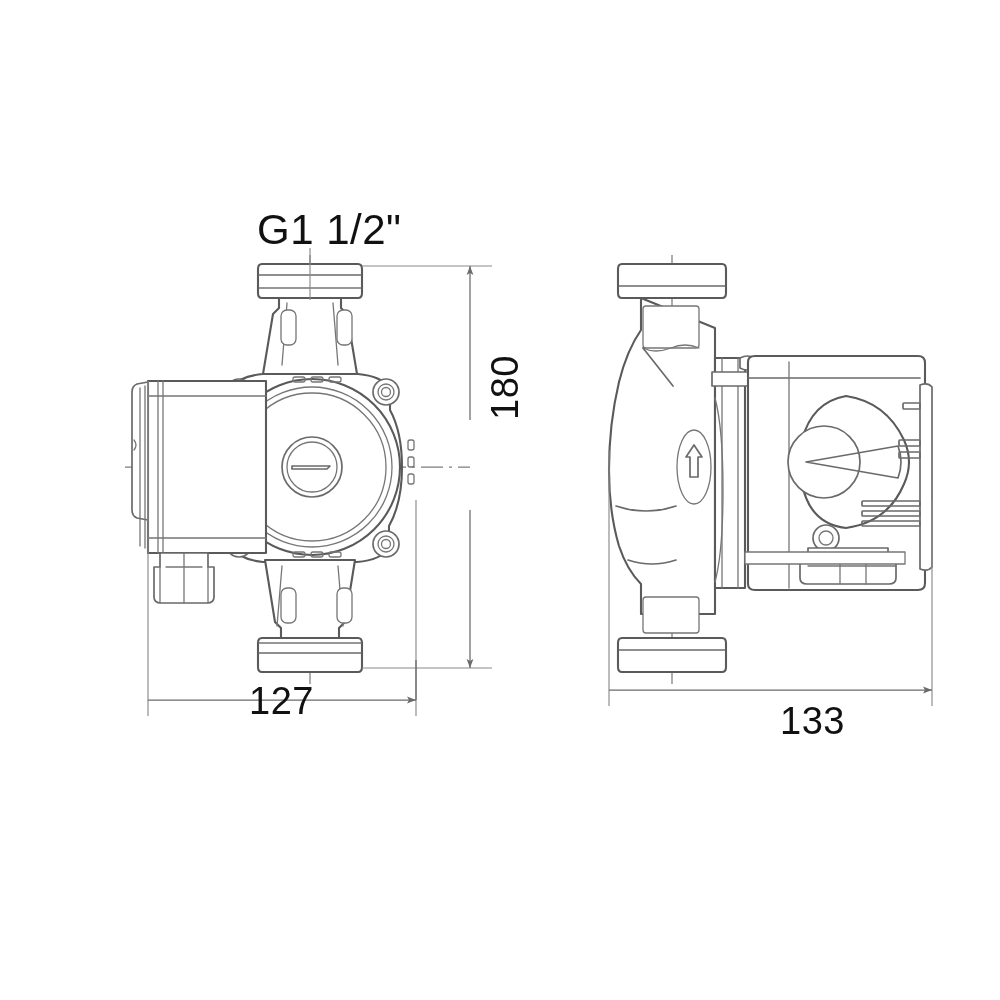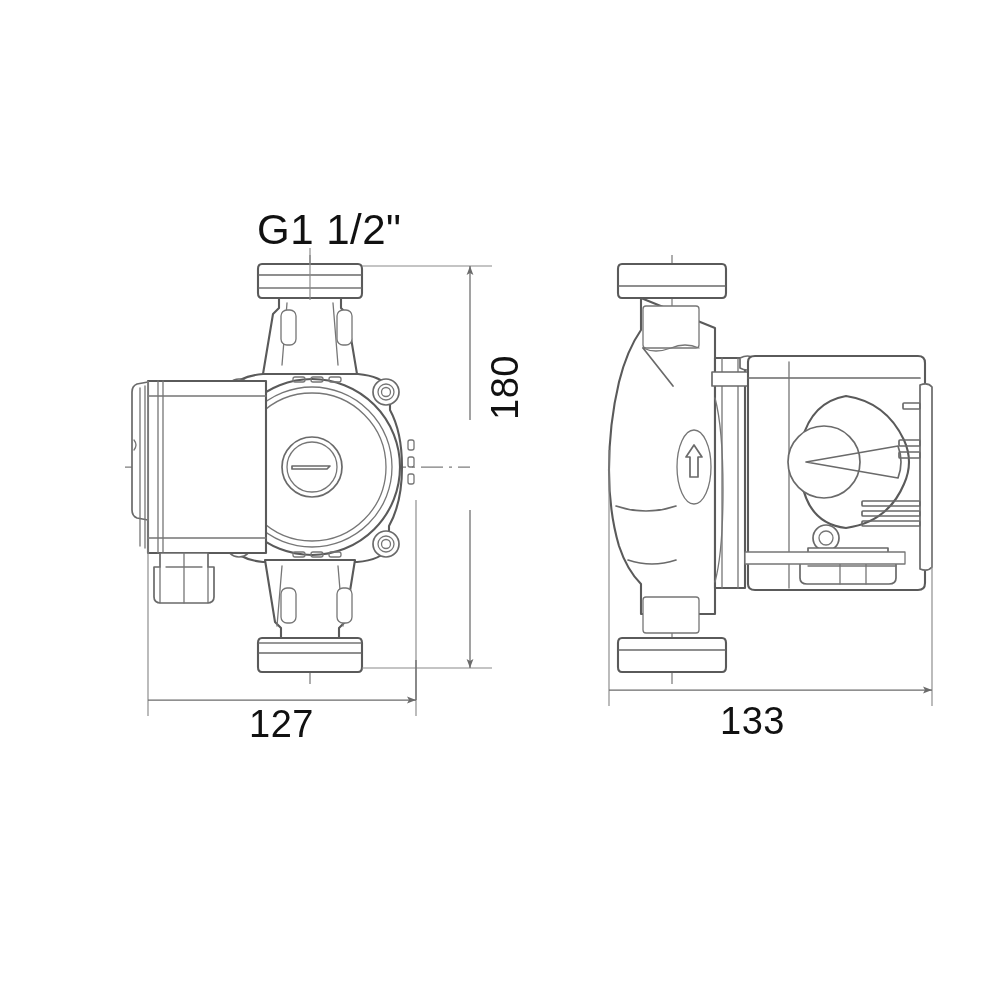--- a/index.html
+++ b/index.html
@@ -10,22 +10,22 @@
     background:#ffffff;
   }
   #sheet{position:relative;width:1000px;height:1000px;background:#ffffff;}
   #drawing{position:absolute;left:0;top:0;width:1000px;height:1000px;}
   .dimtext{
     position:absolute;color:#111;font-weight:400;
     font-family:"Liberation Sans","DejaVu Sans",sans-serif;
     white-space:nowrap;letter-spacing:0.5px;
   }
   #thread-label{left:257px;top:206px;font-size:42px;}
-  #dim-127{left:249px;top:703px;font-size:38px;}
-  #dim-133{left:720px;top:700px;font-size:38px;}
+  #dim-127{left:249px;top:680px;font-size:38px;}
+  #dim-133{left:780px;top:700px;font-size:38px;}
   #dim-180{
     left:484px;top:420px;font-size:38px;
     transform:rotate(-90deg);transform-origin:left top;
   }
 </style>
 </head>
 <body>
 
 <div id="sheet">
 

